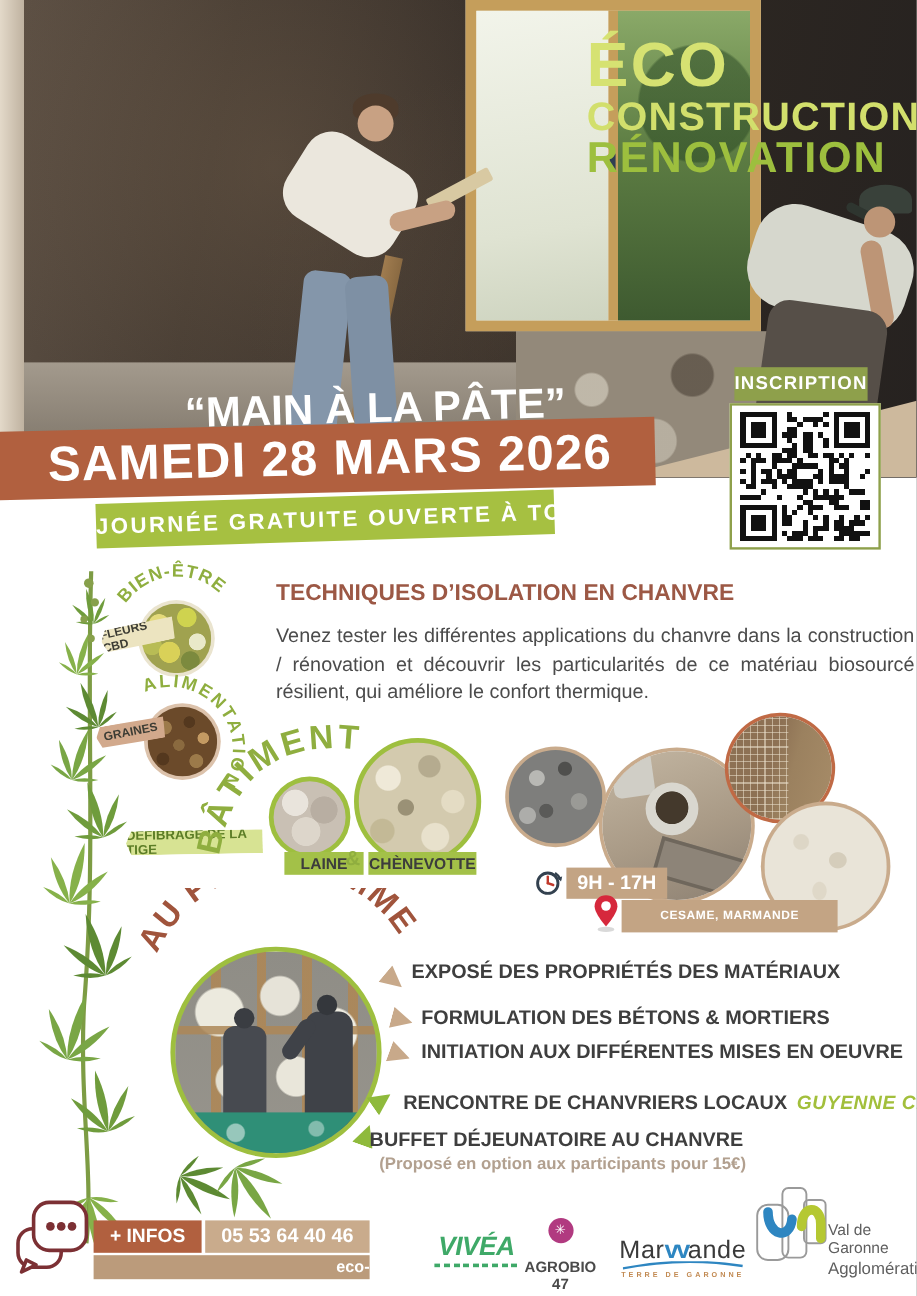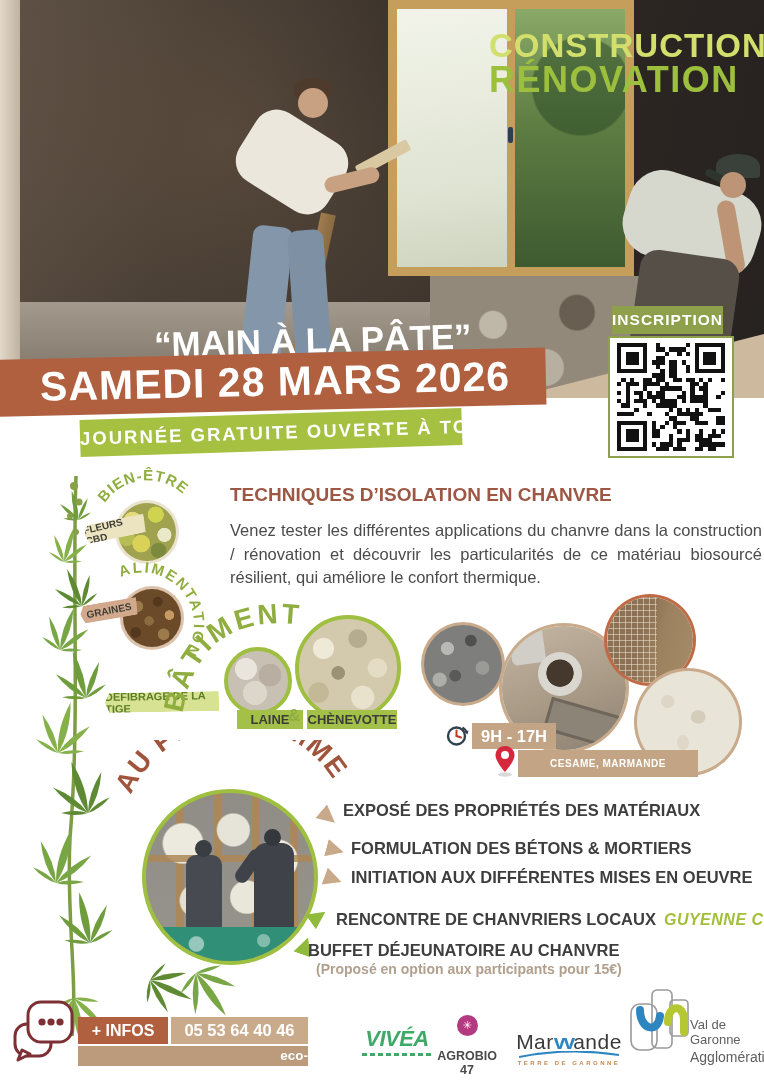--- a/index.html
+++ b/index.html
@@ -237,20 +237,21 @@
         <div class="w2-cap"></div>
         <div class="w2-brim"></div>
       <div class="w2-head"></div>
         <div class="w2-arm"></div>
         <div class="w2-pants"></div>
     </div>
     <div class="hero-wedge"></div>
   </div>
 
   <div class="title-block">
+    <div class="title-l1">ÉCO</div>
     <div class="title-l2">CONSTRUCTION</div>
     <div class="title-l3">RÉNOVATION</div>
   </div>
 
   <div class="tagline">“MAIN À LA PÂTE”</div>
   <div class="date-banner">SAMEDI 28 MARS 2026</div>
   <div class="free-banner">JOURNÉE GRATUITE OUVERTE À TOUS</div>
 
   <div class="inscription">INSCRIPTION</div>
   <div class="qr-panel">

